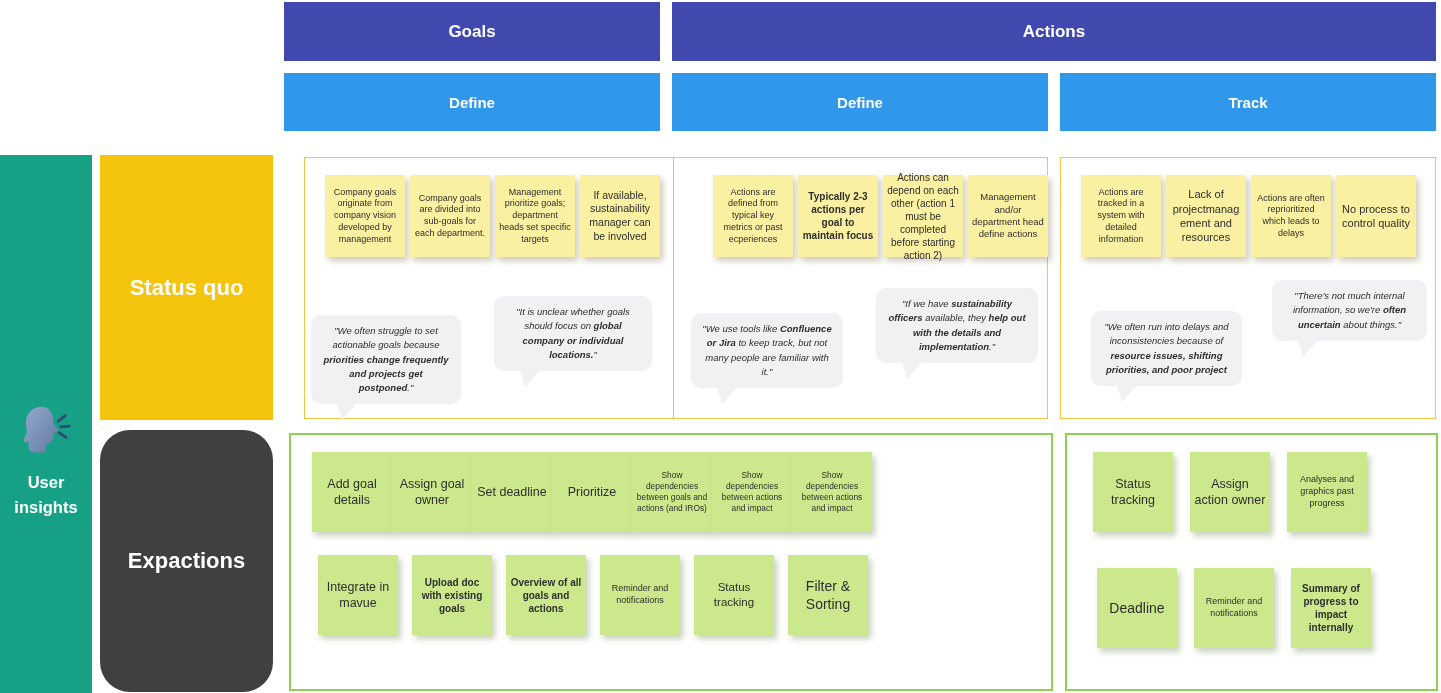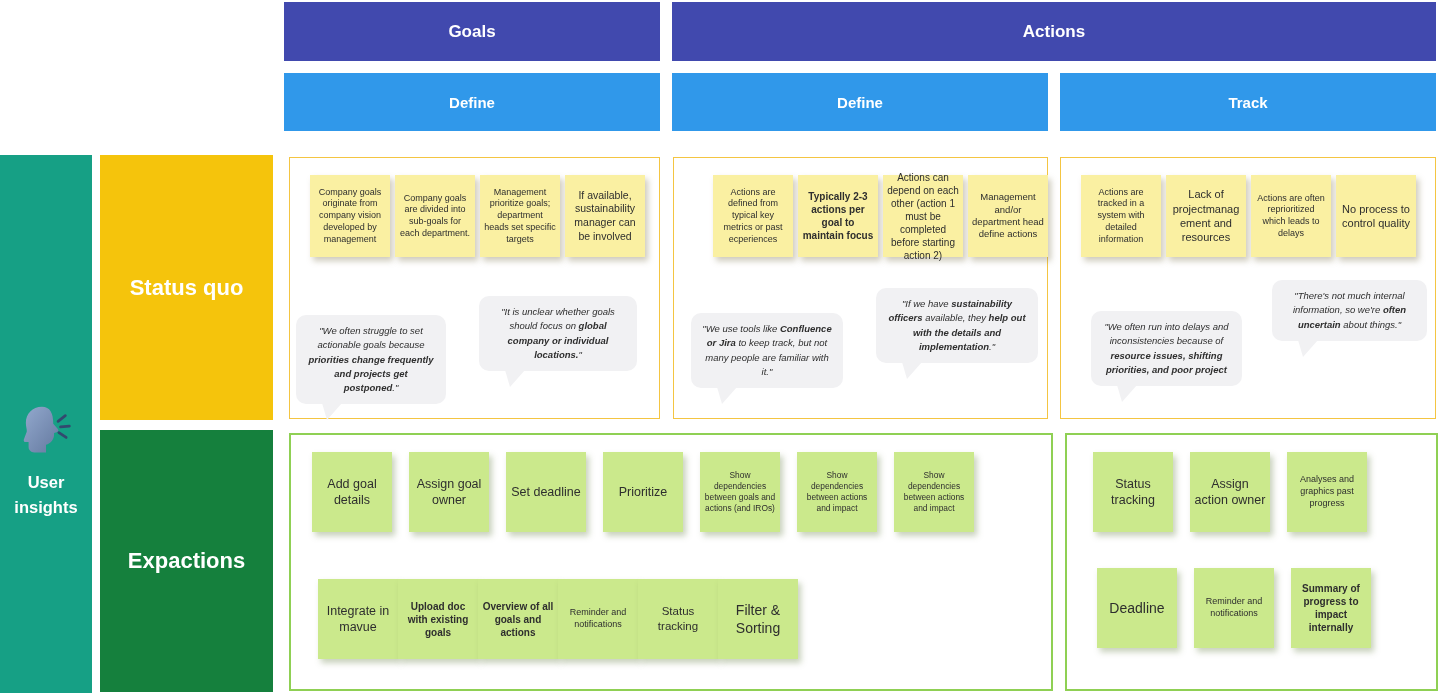--- a/index.html
+++ b/index.html
@@ -22,21 +22,21 @@
   }
   .sidebar-icon{width:58px;height:58px;margin-bottom:10px;}
   .sidebar-label{
     color:#fff;font-weight:bold;font-size:16.5px;line-height:1.5;text-align:center;
   }
   .rowlabel{
     position:absolute;left:100px;width:173px;display:flex;align-items:center;justify-content:center;
     color:#fff;font-weight:bold;font-size:22px;
   }
   .rl-yellow{top:155px;height:265px;background:#F5C40C;}
-  .rl-green{top:430px;height:262px;background:#15803d;}
+  .rl-green{top:430px;height:262px;background:#404040;border-radius:30px;}
   
   .sqbox{
     position:absolute;top:157px;height:262px;background:#fff;
     border:1.5px solid #F4C542;box-sizing:border-box;
   }
   .exbox{
     position:absolute;top:433px;height:258px;background:#fff;
     border:2px solid #8FD054;box-sizing:border-box;
   }
   .notes-row{position:absolute;display:flex;}
@@ -102,21 +102,21 @@
           <line x1="52" y1="38" x2="61" y2="44"></line>
         </g>
       </svg>
     </div>
     <div class="sidebar-label">User insights</div>
   </div>
 
   <div class="rowlabel rl-yellow">Status quo</div>
   <div class="rowlabel rl-green">Expactions</div>
 
-  <div class="sqbox" style="left:289px;width:371px;">
+  <div class="sqbox" style="left:304px;width:371px;">
     <div class="notes-row" style="left:20px;top:17px;gap:5px;">
       <div class="note t9">Company goals originate from company vision developed by management</div>
       <div class="note t9">Company goals are divided into sub-goals for each department.</div>
       <div class="note t9">Management prioritize goals; department heads set specific targets</div>
       <div class="note t105">If available, sustainability manager can be involved</div>
     </div>
     <div class="quote" style="left:6px;top:157px;width:150px;">
       <span>"We often struggle to set actionable goals because </span><b>priorities change frequently and projects get postponed</b><span>."</span>
     </div>
     <div class="quote" style="left:189px;top:138px;width:158px;">
@@ -148,30 +148,30 @@
     </div>
     <div class="quote" style="left:30px;top:153px;width:151px;">
       <span>"We often run into delays and inconsistencies because of </span><b>resource issues, shifting priorities, and poor project</b>
     </div>
     <div class="quote" style="left:211px;top:122px;width:155px;">
       <span>"There's not much internal information, so we're </span><b>often uncertain</b><span> about things."</span>
     </div>
   </div>
 
   <div class="exbox" style="left:289px;width:764px;">
-    <div class="notes-row" style="left:21px;top:17px;gap:17px;">
+    <div class="notes-row" style="left:21px;top:17px;">
       <div class="note green t125">Add goal details</div>
       <div class="note green t125">Assign goal owner</div>
       <div class="note green t125">Set deadline</div>
       <div class="note green t125">Prioritize</div>
       <div class="note green t85">Show dependencies between goals and actions (and IROs)</div>
       <div class="note green t85">Show dependencies between actions and impact</div>
       <div class="note green t85">Show dependencies between actions and impact</div>
     </div>
-    <div class="notes-row" style="left:27px;top:144px;gap:0;">
+    <div class="notes-row" style="left:27px;top:120px;gap:14px;">
       <div class="note green t125">Integrate in mavue</div>
       <div class="note green t10">Upload doc with existing goals</div>
       <div class="note green t10">Overview of all goals and actions</div>
       <div class="note green t9">Reminder and notifications</div>
       <div class="note green t115">Status tracking</div>
       <div class="note green t14">Filter &amp; Sorting</div>
     </div>
   </div>
 
   <div class="exbox" style="left:1065px;width:373px;">

